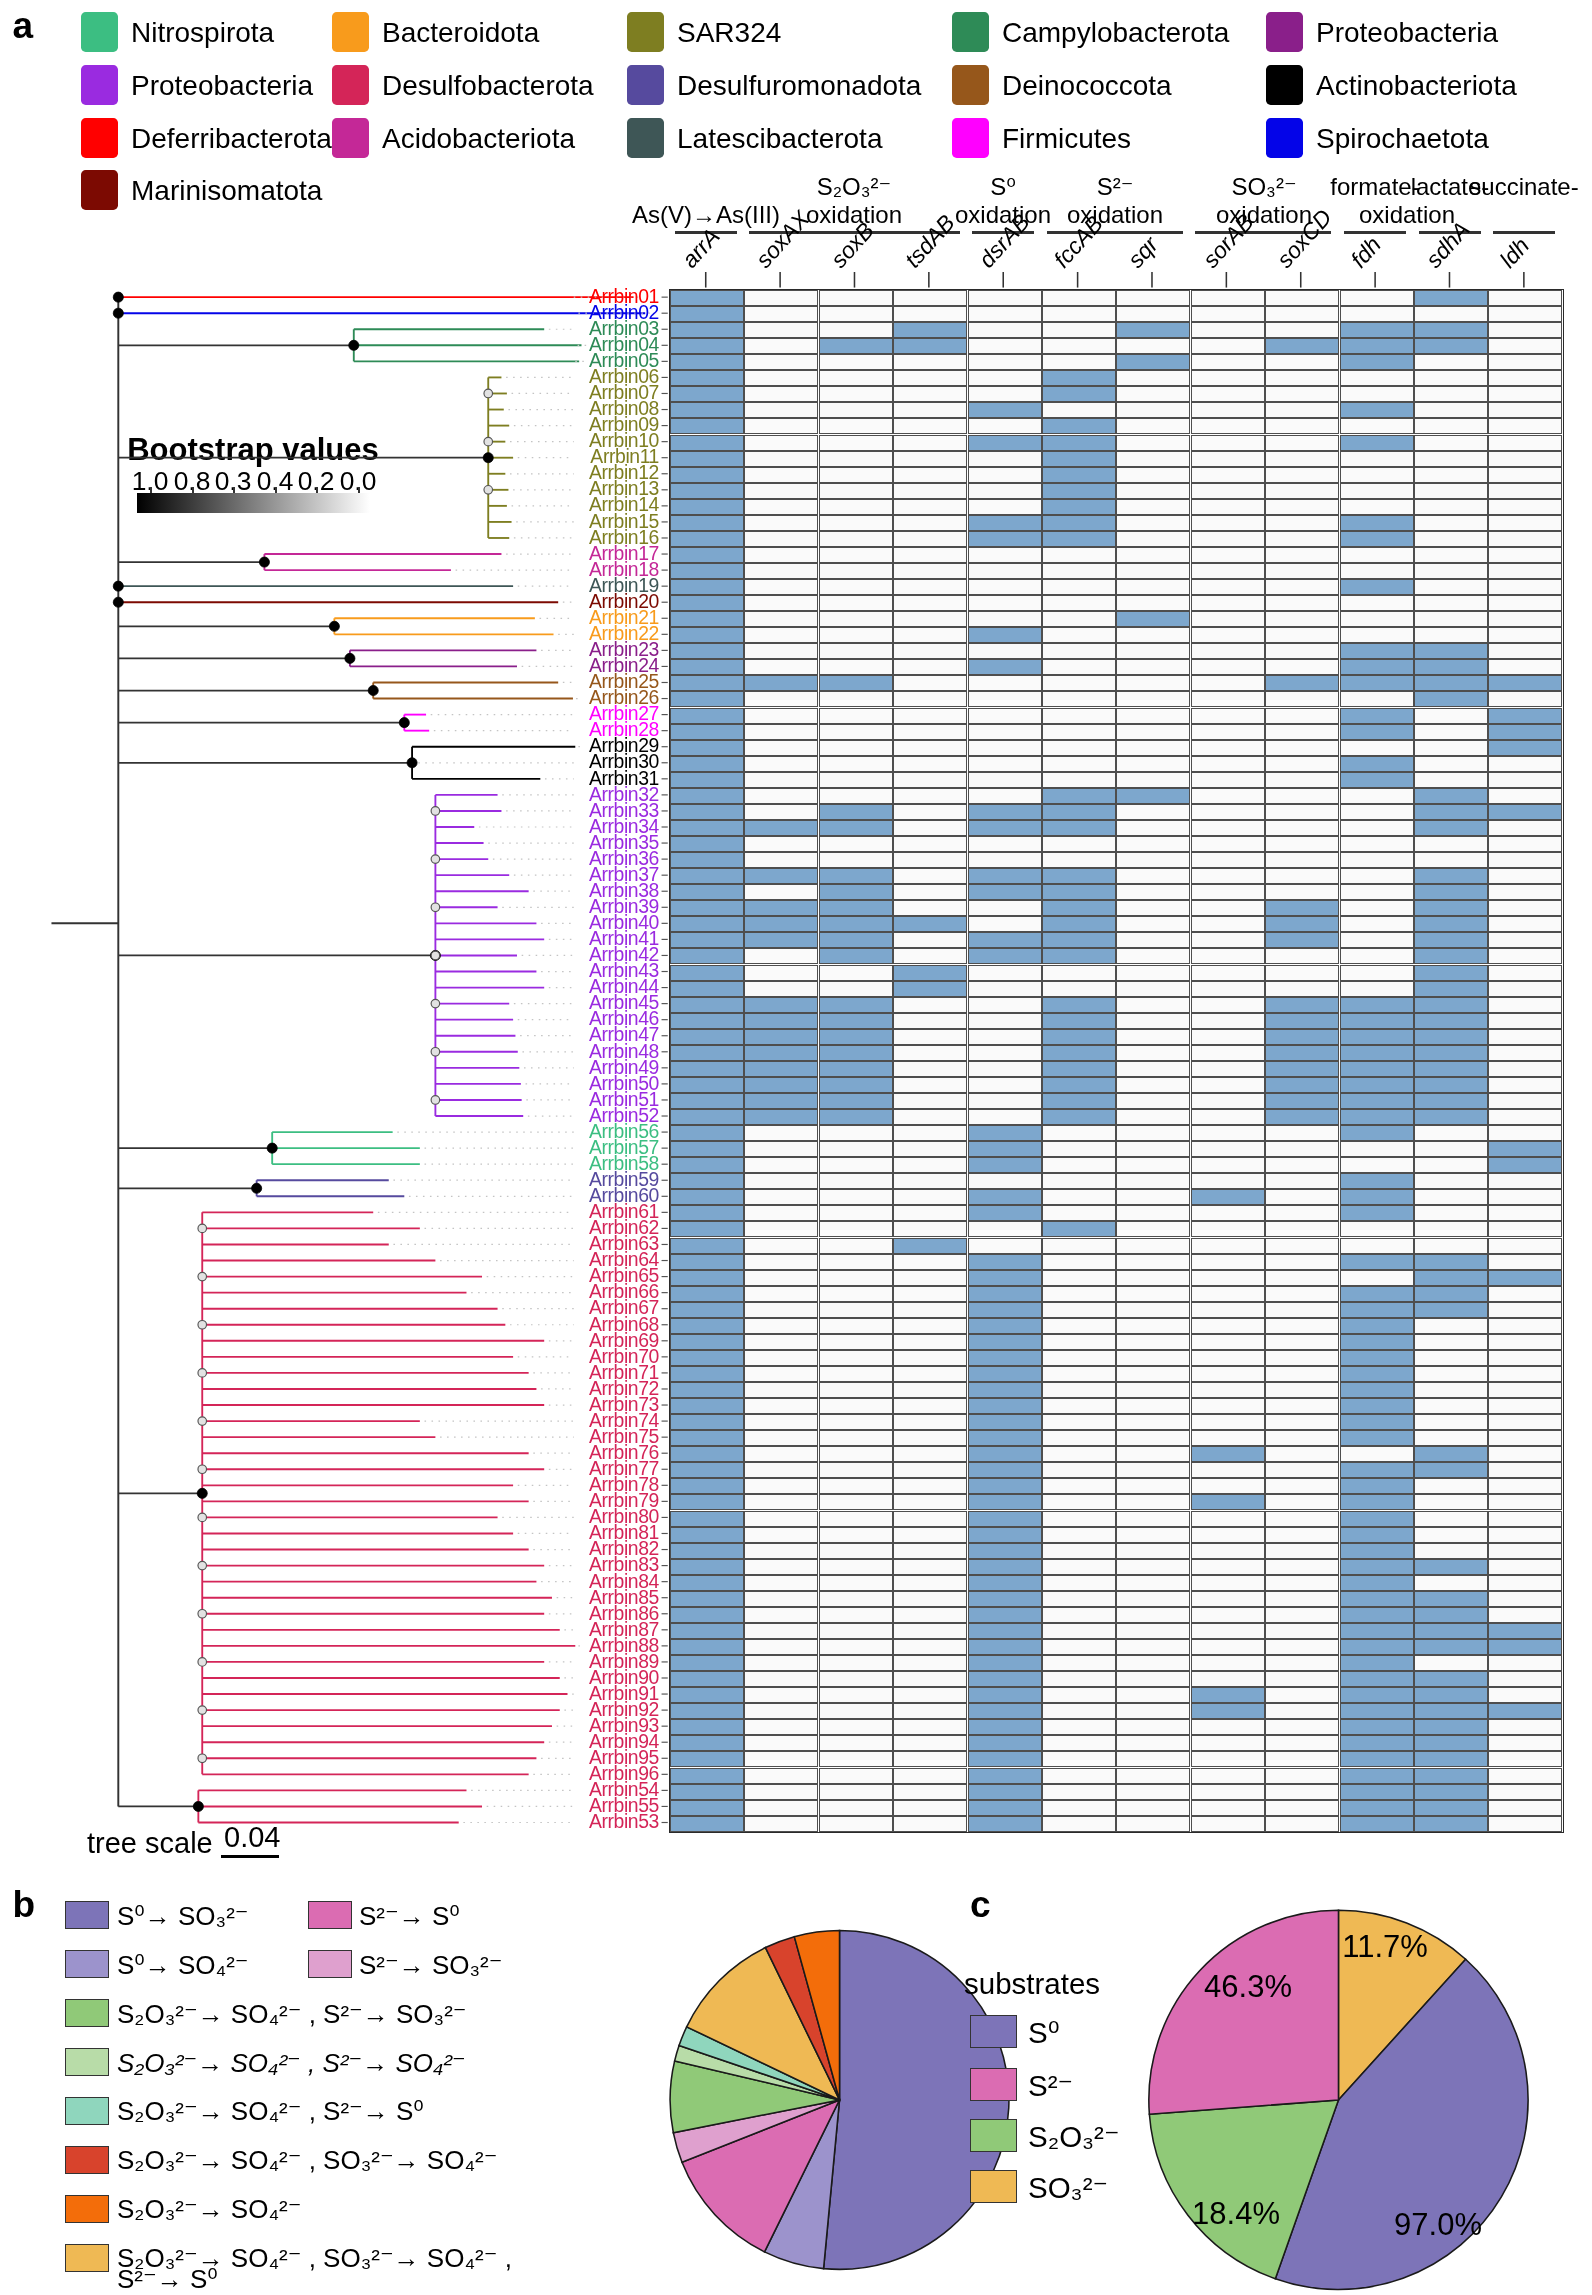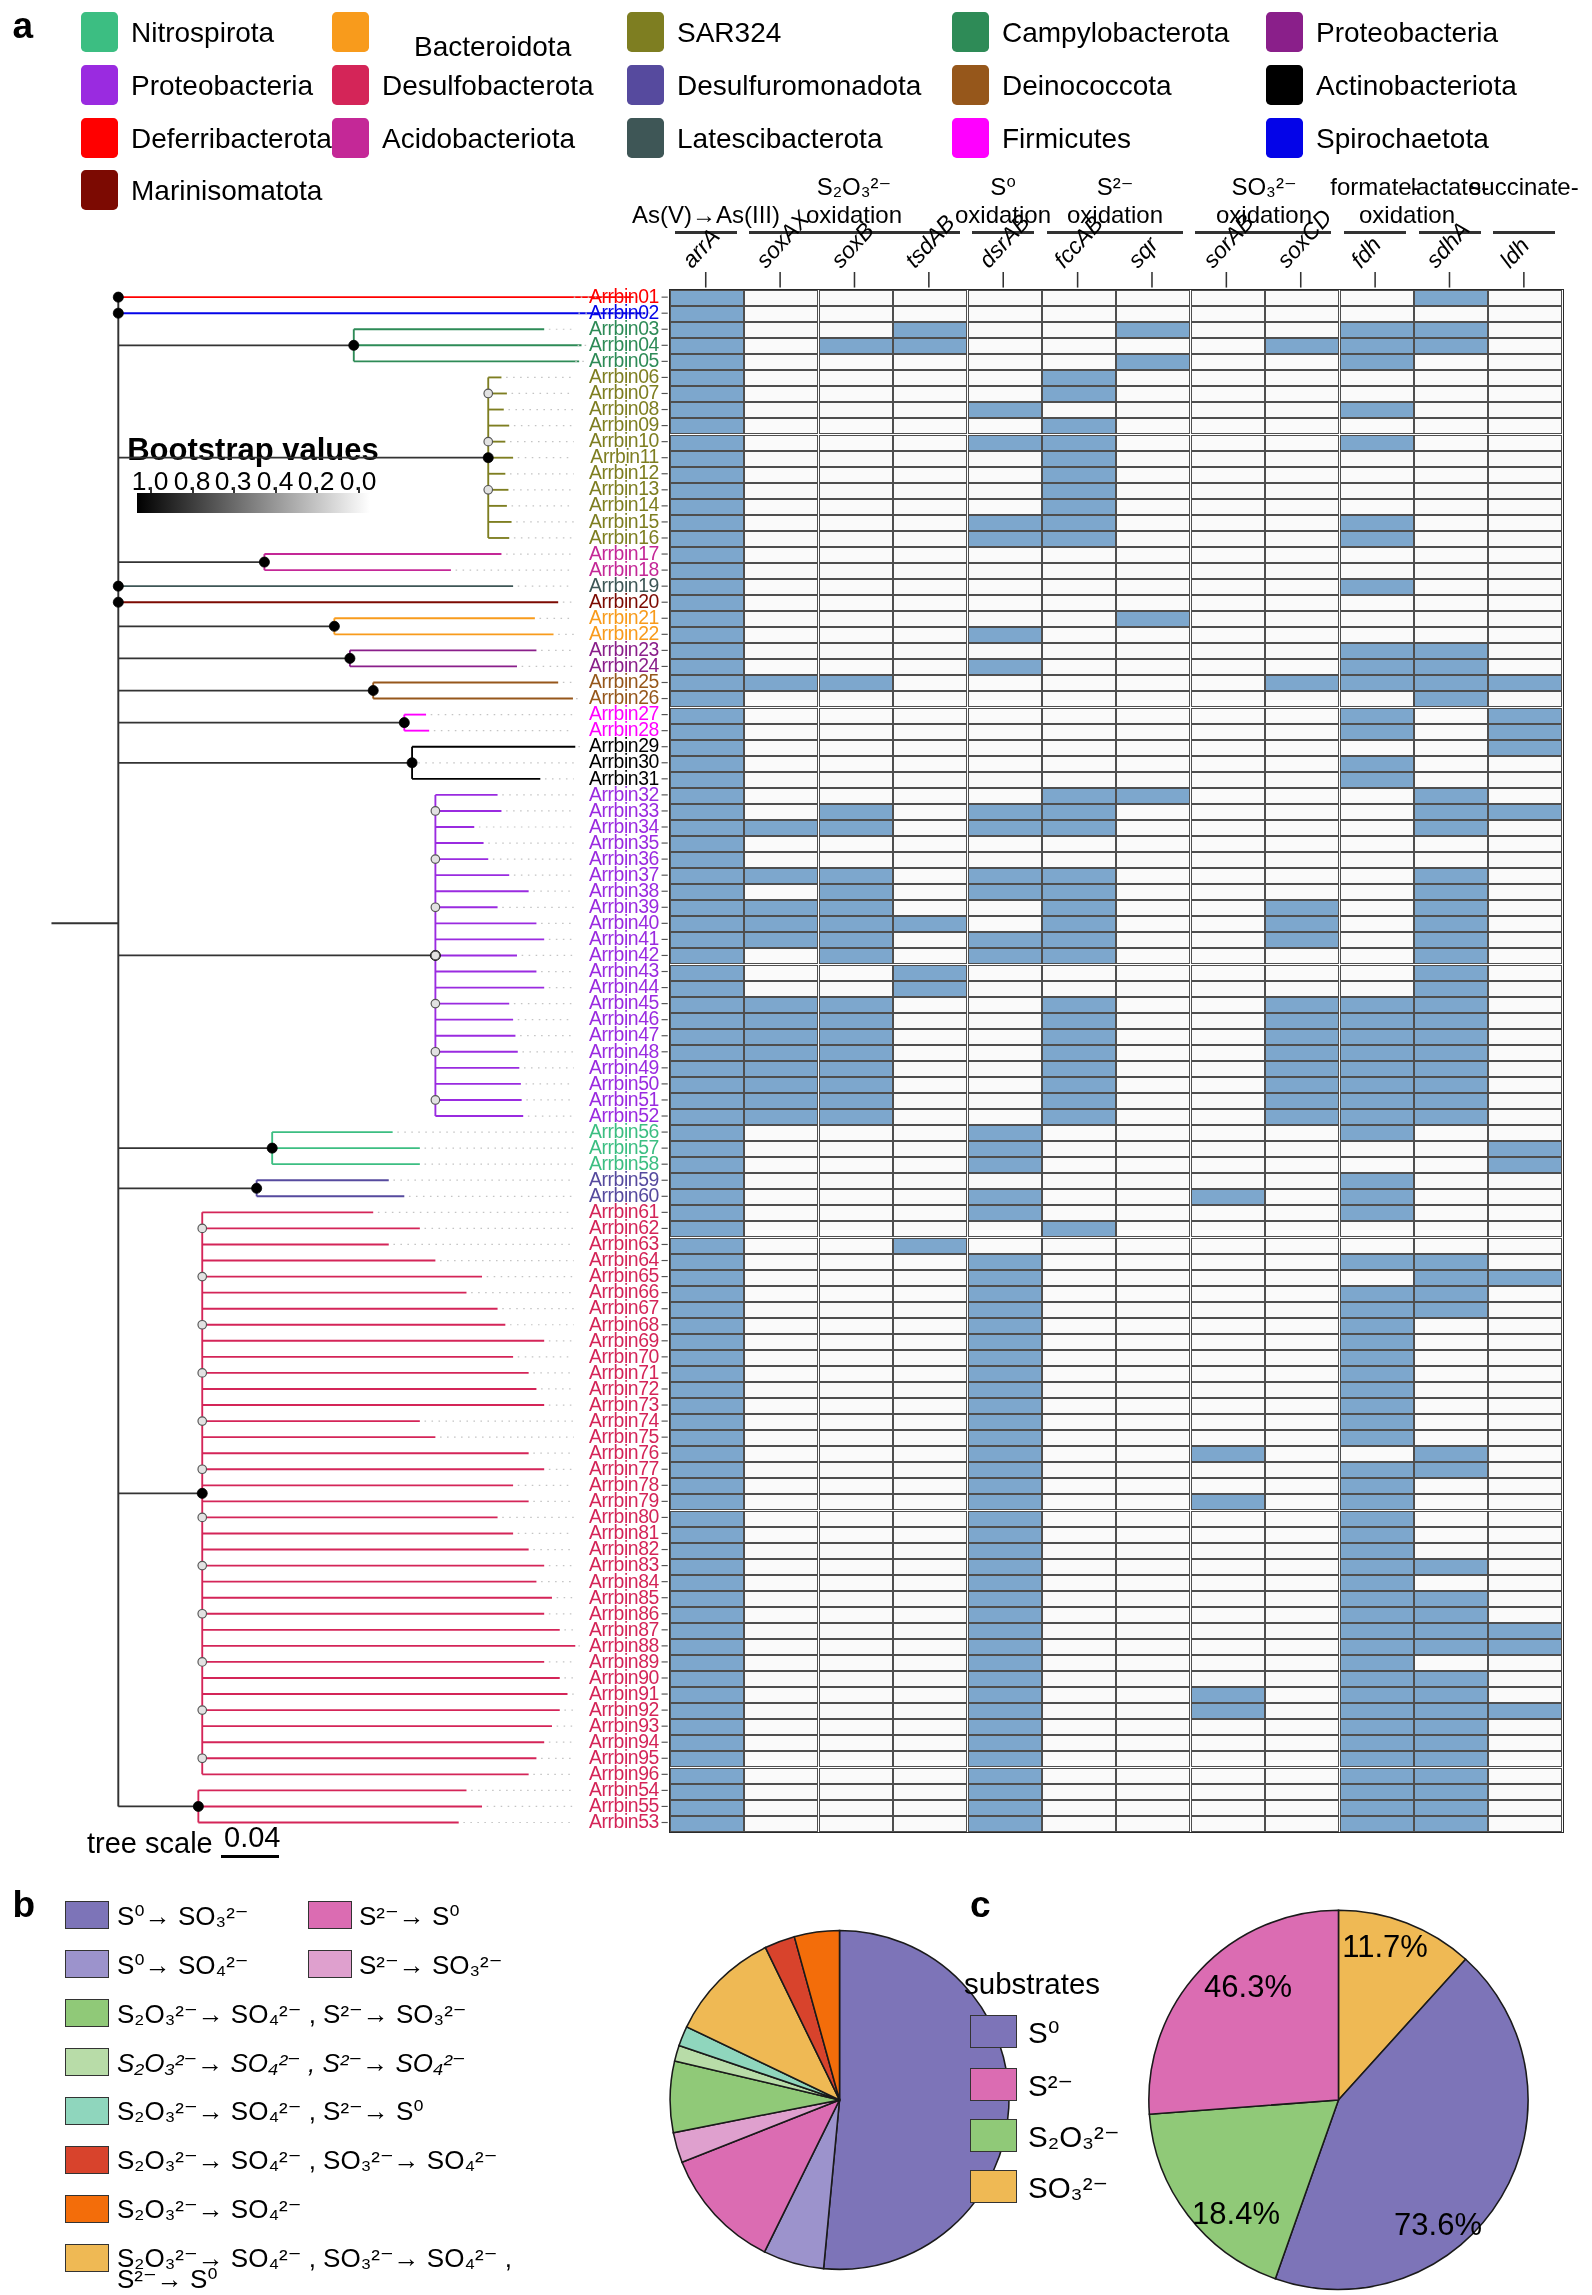--- a/index.html
+++ b/index.html
@@ -33,21 +33,21 @@
 <div id="phyla-legend" class="abs" style="left:0;top:0">
     <div class="sw" style="left: 81px; top: 12.4px; width: 37px; height: 40px; background: rgb(60, 190, 130);"></div>
     <div class="phyl-label" style="left: 131px; top: 17px;">Nitrospirota</div>
     <div class="sw" style="left: 81px; top: 65px; width: 37px; height: 40px; background: rgb(154, 43, 224);"></div>
     <div class="phyl-label" style="left: 131px; top: 70px;">Proteobacteria</div>
     <div class="sw" style="left: 81px; top: 118px; width: 37px; height: 40px; background: rgb(255, 0, 0);"></div>
     <div class="phyl-label" style="left: 131px; top: 123px;">Deferribacterota</div>
     <div class="sw" style="left: 81px; top: 170px; width: 37px; height: 40px; background: rgb(124, 10, 2);"></div>
     <div class="phyl-label" style="left: 131px; top: 175px;">Marinisomatota</div>
     <div class="sw" style="left: 332px; top: 12.4px; width: 37px; height: 40px; background: rgb(248, 155, 28);"></div>
-    <div class="phyl-label" style="left: 382px; top: 31px; margin-left: 32px;">Bacteroidota</div>
+    <div class="phyl-label" style="left: 382px; top: 17px;">Bacteroidota</div>
     <div class="sw" style="left: 332px; top: 65px; width: 37px; height: 40px; background: rgb(212, 37, 88);"></div>
     <div class="phyl-label" style="left: 382px; top: 70px;">Desulfobacterota</div>
     <div class="sw" style="left: 332px; top: 118px; width: 37px; height: 40px; background: rgb(196, 40, 151);"></div>
     <div class="phyl-label" style="left: 382px; top: 123px;">Acidobacteriota</div>
     <div class="sw" style="left: 627px; top: 12.4px; width: 37px; height: 40px; background: rgb(126, 126, 33);"></div>
     <div class="phyl-label" style="left: 677px; top: 17px;">SAR324</div>
     <div class="sw" style="left: 627px; top: 65px; width: 37px; height: 40px; background: rgb(86, 74, 158);"></div>
     <div class="phyl-label" style="left: 677px; top: 70px;">Desulfuromonadota</div>
     <div class="sw" style="left: 627px; top: 118px; width: 37px; height: 40px; background: rgb(62, 86, 86);"></div>
     <div class="phyl-label" style="left: 677px; top: 123px;">Latescibacterota</div>
@@ -1792,15 +1792,15 @@
     <div class="legc-label" style="left: 1028px; top: 2069px;">S²⁻</div>
     <div class="sw2" style="left: 970px; top: 2119px; width: 45px; height: 31px; background: rgb(144, 201, 120);"></div>
     <div class="legc-label" style="left: 1028px; top: 2120px;">S₂O₃²⁻</div>
     <div class="sw2" style="left: 970px; top: 2170px; width: 45px; height: 31px; background: rgb(239, 185, 84);"></div>
     <div class="legc-label" style="left: 1028px; top: 2171px;">SO₃²⁻</div>
   </div>
 <div id="pct-labels" class="abs">
     <div class="pct" style="left: 1385px; top: 1947px;">11.7%</div>
     <div class="pct" style="left: 1248px; top: 1987px;">46.3%</div>
     <div class="pct" style="left: 1236px; top: 2214px;">18.4%</div>
-    <div class="pct" style="left: 1438px; top: 2225px;">73.6%</div>
+    <div class="pct" style="left: 1438px; top: 2225px;">97.0%</div>
   </div>
 
 
 </body></html>

